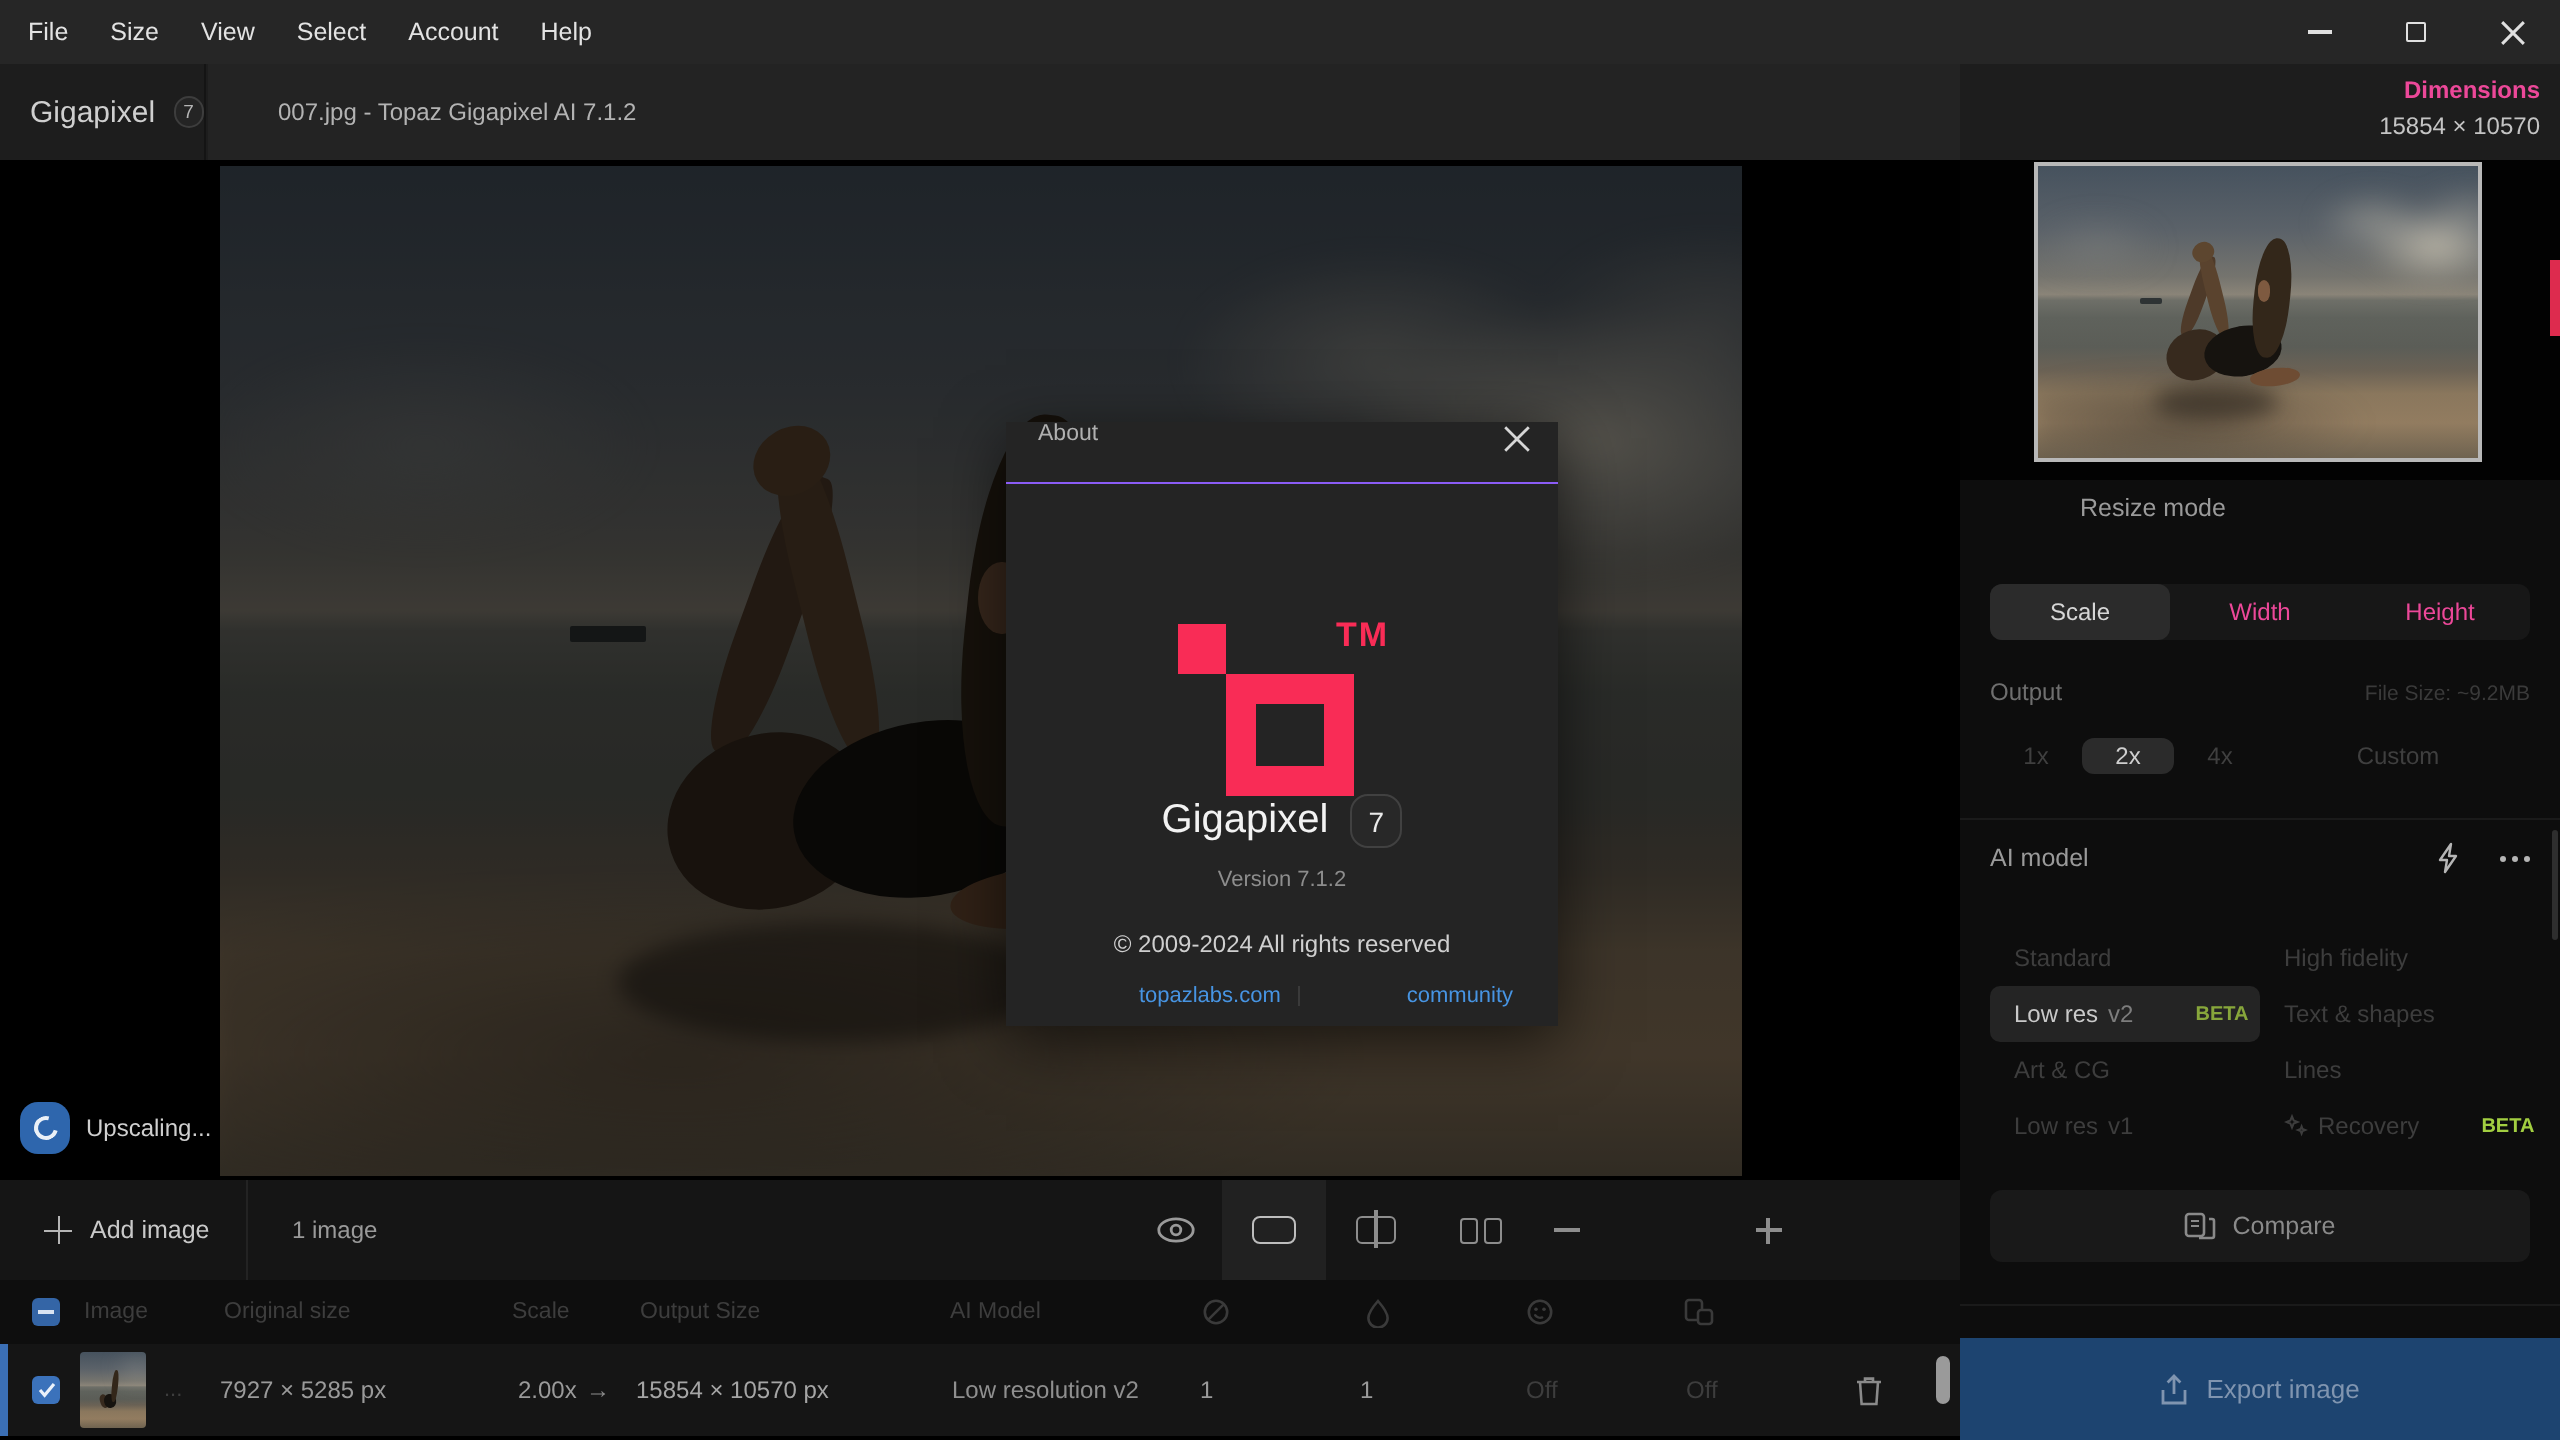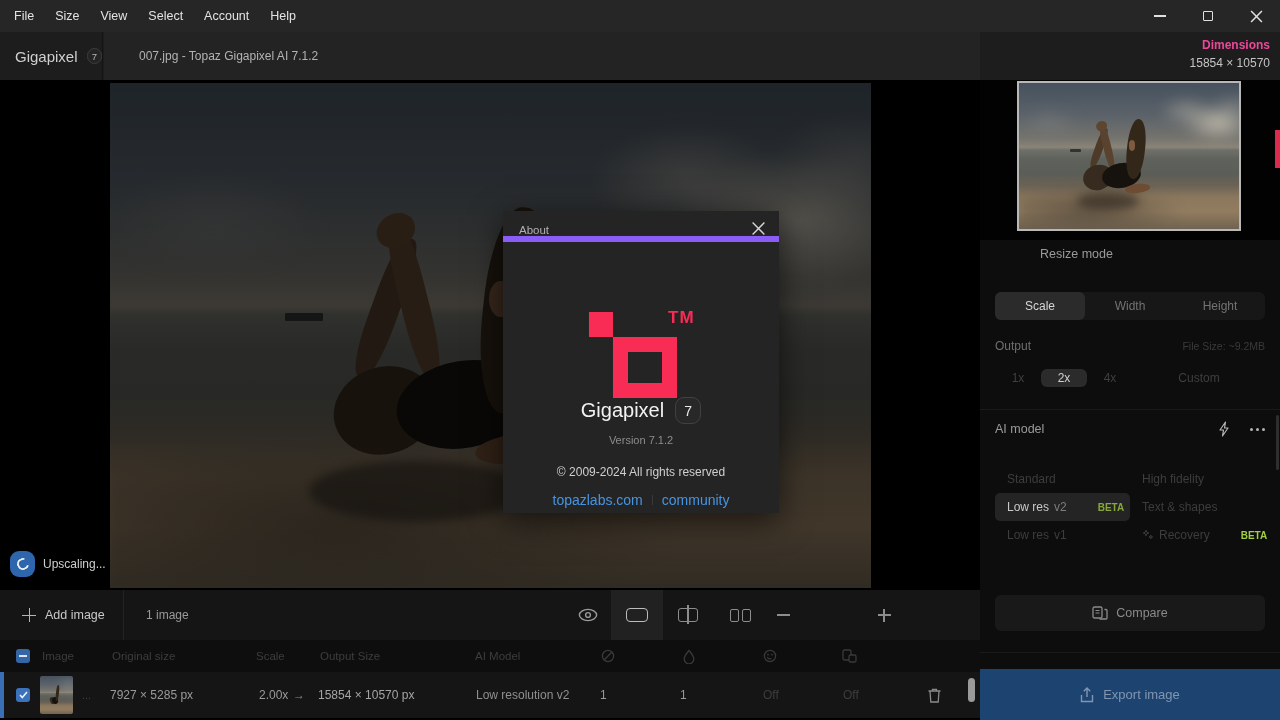--- a/index.html
+++ b/index.html
@@ -65,35 +65,35 @@
 
   
   .upscaling{position:absolute;left:10px;top:471px;display:flex;align-items:center;gap:8px;}
   .upscaling .chip{width:25px;height:26px;background:#2e66ad;border-radius:9px;display:flex;align-items:center;justify-content:center;}
   .spinner{width:12px;height:12px;border:2px solid rgba(255,255,255,.9);border-right-color:transparent;border-radius:50%;transform:rotate(-30deg);}
   .upscaling .txt{font-size:12px;color:#cfcfcf;}
 
   
   .dialog{position:absolute;left:503px;top:211px;width:276px;height:302px;background:#242424;
     box-shadow:0 8px 30px rgba(0,0,0,.6);z-index:5;}
-  .dlg-head{height:31px;border-bottom:6px solid #8b5cf6;display:flex;align-items:flex-end;padding:0 13px 0 16px;}
+  .dlg-head{height:31px;border-bottom:1px solid #8b5cf6;display:flex;align-items:flex-start;padding:0 13px 0 16px;}
   .dlg-title{font-size:11.5px;color:#b0b0b0;flex:1;}
   .dlg-close{width:16px;height:16px;display:flex;align-items:center;justify-content:center;color:#d6d6d6;cursor:pointer;}
   .logo{position:absolute;left:0;top:31px;width:276px;height:160px;}
   .logo-sq-small{position:absolute;left:86px;top:70px;width:24px;height:25px;background:var(--pink);}
   .logo-sq-big{position:absolute;left:110px;top:95px;width:64px;height:61px;border:15px solid var(--pink);}
   .logo-tm{position:absolute;left:165px;top:66px;font-size:17px;font-weight:700;color:var(--pink);letter-spacing:1px;}
   .dlg-product{position:absolute;left:0;top:186px;width:276px;display:flex;align-items:center;justify-content:center;gap:11px;}
   .dlg-product .name{font-size:20px;color:#f2f2f2;}
   .dlg-badge{width:26px;height:27px;border:1.5px solid #414141;background:#282828;border-radius:9px;
     display:flex;align-items:center;justify-content:center;font-size:14px;color:#eaeaea;}
   .dlg-version{position:absolute;left:0;top:223px;width:276px;text-align:center;font-size:11px;color:#8d8d8d;}
   .dlg-copy{position:absolute;left:0;top:254px;width:276px;text-align:center;font-size:12px;color:#cfcfcf;}
   .dlg-links{position:absolute;left:0;top:281px;width:276px;display:flex;align-items:center;justify-content:center;gap:9px;}
-  .dlg-links a{font-size:14px;color:var(--link);text-decoration:none;}
+  .dlg-links a{font-size:11px;color:var(--link);text-decoration:none;margin-left:44px;}
   .dlg-links .sep{width:1px;height:10px;background:#3a3a3a;}
 
   
   .footerbar{position:absolute;left:0;top:590px;width:980px;height:50px;background:#151515;}
   .add-image{position:absolute;left:22px;top:0;height:50px;display:flex;align-items:center;gap:9px;color:#c9c9c9;}
   .add-image .plus{font-size:16px;color:#b5b5b5;line-height:1;position:relative;width:14px;height:14px;}
   .add-image .plus:before{content:"";position:absolute;left:0;top:6.5px;width:14px;height:1.5px;background:#b5b5b5;}
   .add-image .plus:after{content:"";position:absolute;left:6.5px;top:0;width:1.5px;height:14px;background:#b5b5b5;}
   .add-image .lbl{font-size:12.5px;}
   .f-div{position:absolute;left:123px;top:0;width:1px;height:50px;background:#232323;}
@@ -129,21 +129,21 @@
 
   
   .sidebar{position:absolute;left:980px;top:80px;width:300px;height:640px;background:#0d0d0d;}
   .thumb-area{position:absolute;left:0;top:0;width:300px;height:160px;background:#020202;}
   .thumb-frame{position:absolute;left:37px;top:1px;width:224px;height:150px;border:2px solid #b8b8b8;background:#000;overflow:hidden;}
   .side-scroll{position:absolute;right:1px;top:335px;width:3px;height:55px;background:#2e2e2e;border-radius:2px;}
   .red-mark{position:absolute;right:0;top:50px;width:5px;height:38px;background:#dd2b4e;}
 
   .sec-head{position:absolute;display:flex;align-items:center;font-size:12.5px;color:#9a9a9a;}
   .seg{position:absolute;left:15px;width:270px;height:28px;background:#171717;border-radius:6px;display:flex;}
-  .seg .s{flex:1;display:flex;align-items:center;justify-content:center;font-size:12px;color:#737373;border-radius:6px;}
+  .seg .s{flex:1;display:flex;align-items:center;justify-content:center;font-size:12px;color:#ec4899;border-radius:6px;}
   .seg .s.on{background:#2b2b2b;color:#d6d6d6;}
   .out-row{position:absolute;left:15px;width:270px;display:flex;justify-content:space-between;align-items:baseline;}
   .out-lbl{font-size:12px;color:#6f6f6f;}
   .out-size{font-size:10.5px;color:#3a3a3a;}
   .scales{position:absolute;left:15px;width:270px;height:30px;display:flex;}
   .scales .sc{width:46px;display:flex;align-items:center;justify-content:center;font-size:12px;color:#3f3f3f;border-radius:6px;margin-top:12px;}
   .scales .sc.wide{flex:1;}
   .scales .sc.on{background:#2b2b2b;color:#cfcfcf;}
   .sec-line{position:absolute;left:0;width:300px;height:1px;background:#1a1a1a;}
 
@@ -443,20 +443,28 @@
           <span class="lbl">Low res</span>
             <span class="sfx">v2</span>
           <span class="beta">BETA</span>
           </div>
         <div class="ai-cell">
             <span class="lbl">Text &amp; shapes</span>
           </div>
       </div>
       <div class="ai-row">
         <div class="ai-cell">
+            <span class="lbl">Art &amp; CG</span>
+          </div>
+        <div class="ai-cell">
+            <span class="lbl">Lines</span>
+          </div>
+      </div>
+      <div class="ai-row">
+        <div class="ai-cell">
           <span class="lbl">Low res</span>
             <span class="sfx">v1</span>
           </div>
         <div class="ai-cell">
           <span class="ai-ic">
             <svg width="12" height="12" viewBox="0 0 12 12">
                 <path d="M4 1.2L4.8 3.2L6.8 4L4.8 4.8L4 6.8L3.2 4.8L1.2 4L3.2 3.2Z M8.8 6.2L9.3 7.5L10.6 8L9.3 8.5L8.8 9.8L8.3 8.5L7 8L8.3 7.5Z" fill="none" stroke="currentColor" stroke-width="1"></path>
               </svg>
             </span>
           <span class="lbl">Recovery</span>

